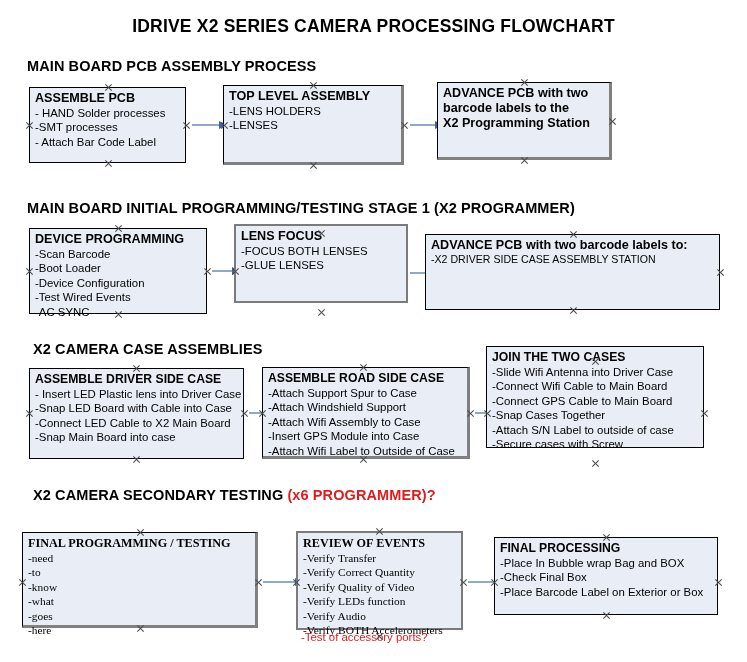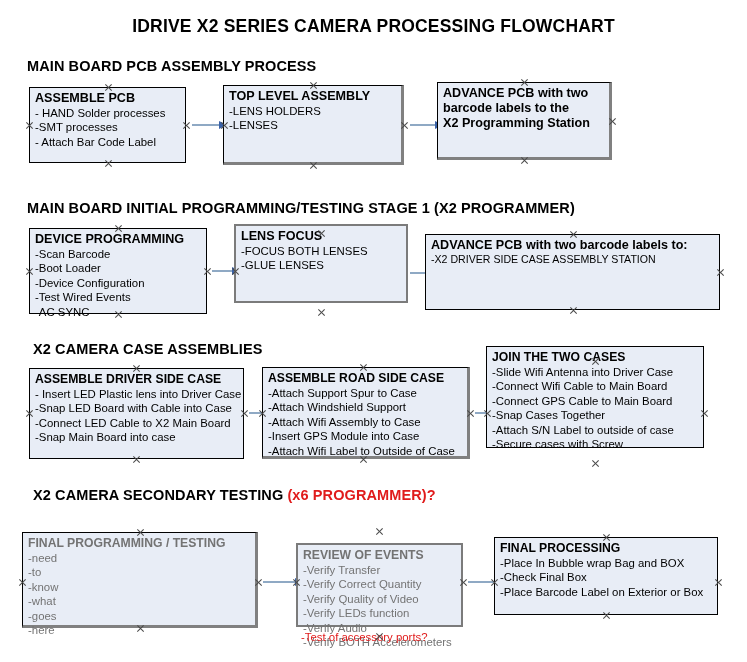--- a/index.html
+++ b/index.html
@@ -72,21 +72,22 @@
     font-size: 11.4px;
     line-height: 14.4px;
     white-space: nowrap;
   }
   .box-line.sm {
     font-size: 10.6px;
     line-height: 13.6px;
   }
   .box.red .box-title,
   .box.red .box-line {
-    color: #737373;
+    color: #000000;
+    font-family: Liberation Serif, serif;
   }
   .overflow-line {
     position: absolute;
     white-space: nowrap;
     font-size: 11.4px;
     line-height: 14.4px;
     color: #e01b1b;
   }
 
   
@@ -269,21 +270,21 @@
     <div class="box-line">-goes</div>
     <div class="box-line">-here</div>
   </div>
   <div class="handle" style="left:140px; top:532px;"></div>
   <div class="handle" style="left:140px; top:628px;"></div>
   <div class="handle" style="left:22px; top:582px;"></div>
   <div class="handle" style="left:258px; top:582px;"></div>
 
   <div class="arrow" style="left:263px; top:581px; width:33px;"></div>
 
-  <div class="box red shadow-all" style="left:296px; top:531px; width:167px; height:84px;margin-top:12px;">
+  <div class="box red shadow-all" style="left:296px; top:531px; width:167px; height:99px;">
     <div class="box-title sm">REVIEW OF EVENTS</div>
     <div class="box-line">-Verify Transfer</div>
     <div class="box-line">-Verify Correct Quantity</div>
     <div class="box-line">-Verify Quality of Video</div>
     <div class="box-line">-Verify LEDs function</div>
     <div class="box-line">-Verify Audio</div>
     <div class="box-line">-Verify BOTH Accelerometers</div>
   </div>
   <div class="overflow-line" style="left:301px; top:630px;">-Test of accessory ports?</div>
   <div class="handle" style="left:379px; top:531px;"></div>

